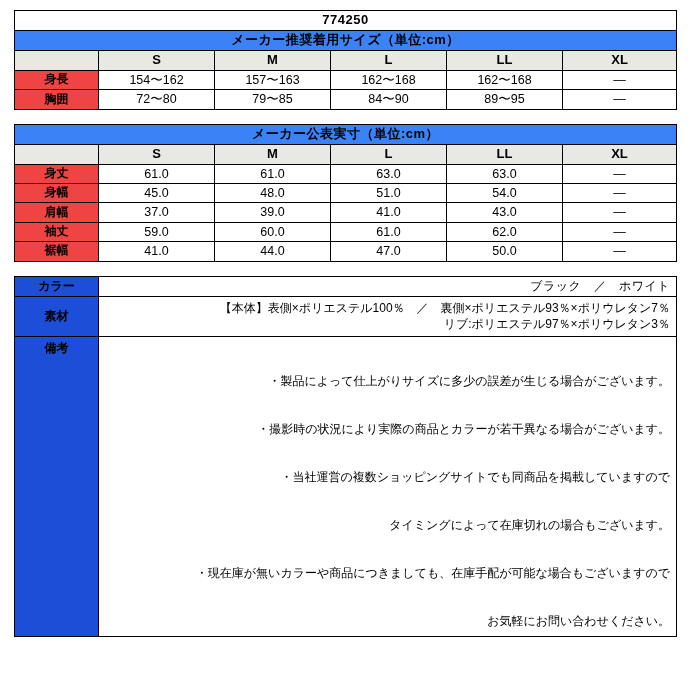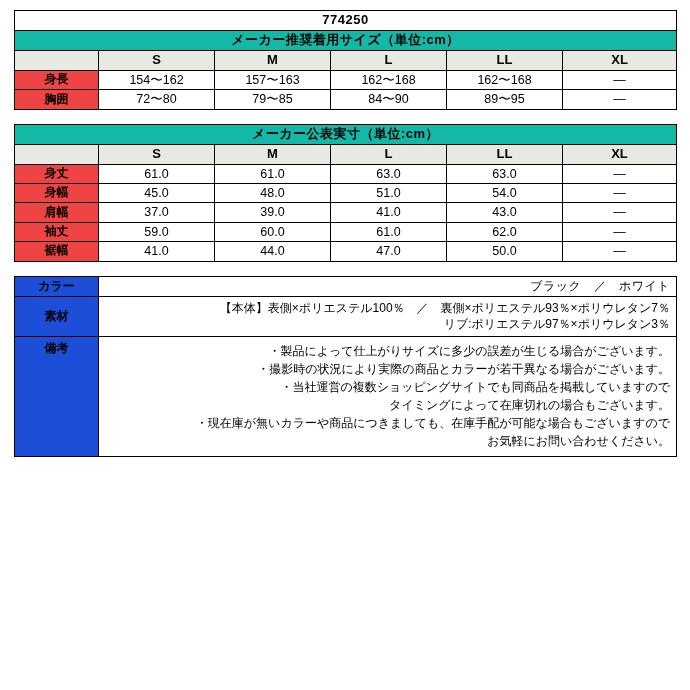--- a/index.html
+++ b/index.html
@@ -39,21 +39,21 @@
     box-sizing: border-box;
   }
   .title-cell {
     font-size: 13px;
     font-weight: bold;
     letter-spacing: 0.5px;
     height: 20px;
     background: #ffffff;
   }
   .shade {
-    background: #14b8a6;
+    background: #3b82f6;
   }
   .hdr-label {
     background: #e9e9e4;
   }
   .rowlabel {
     background: #ef4444;
     font-weight: bold;
     font-size: 12px;
     text-align: center;
   }
@@ -97,20 +97,21 @@
     padding-top: 5px;
   }
   .info .material-line {
     display: block;
     line-height: 1.35;
   }
   .info .note-line {
     display: block;
     line-height: 1.5;
     white-space: pre;
+    margin-top: 30px;
   }
   .color-val {
     letter-spacing: 0.5px;
   }
 </style>
 </head>
 <body>
 
 <div class="page">
 

